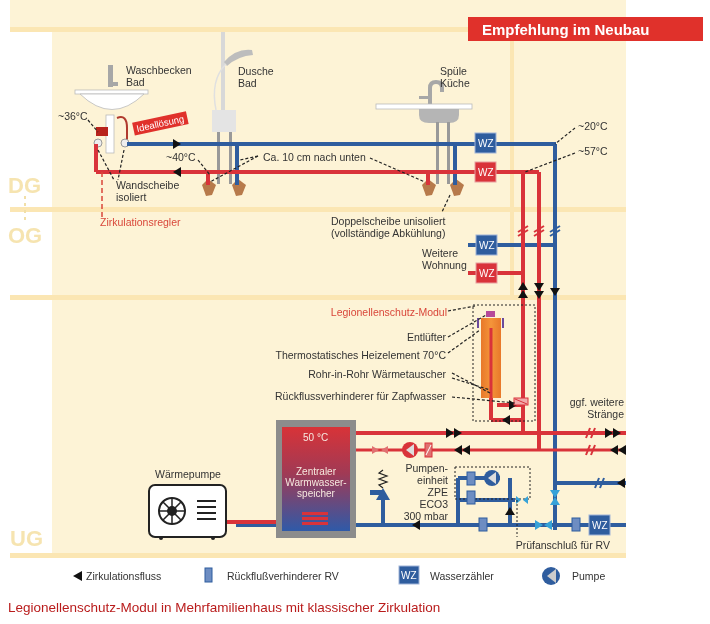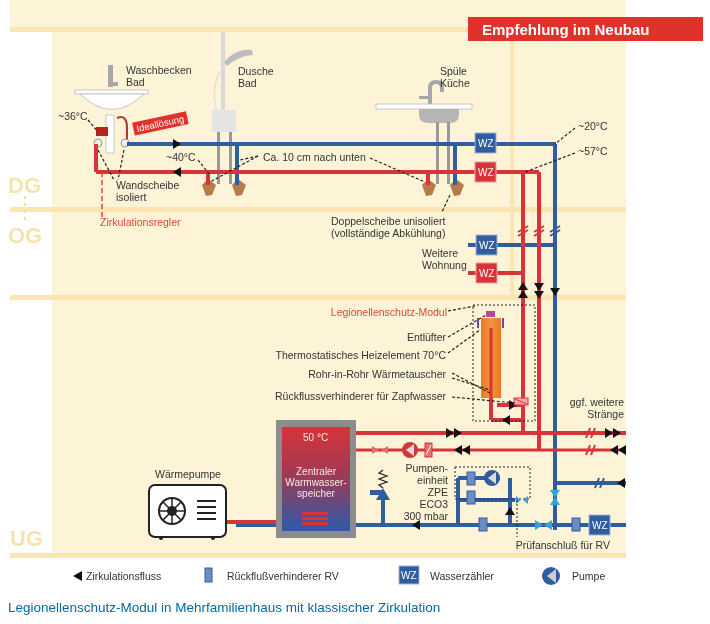--- a/index.html
+++ b/index.html
@@ -5,21 +5,21 @@
   html, body { margin: 0; padding: 0; background: #ffffff; }
   body { width: 710px; height: 624px; position: relative; overflow: hidden; font-family: "Liberation Sans", sans-serif; }
   #diagram { position: absolute; left: 0; top: 0; }
   .lbl { font-family: "Liberation Sans", sans-serif; font-size: 10.5px; fill: #333333; }
   .lbl-red { font-family: "Liberation Sans", sans-serif; font-size: 10.5px; fill: #d9473a; }
   .floor { font-family: "Liberation Sans", sans-serif; font-size: 22px; font-weight: bold; fill: #f6e4b0; }
   .banner-text { font-family: "Liberation Sans", sans-serif; font-size: 15px; font-weight: bold; fill: #ffffff; }
   .wz-text { font-family: "Liberation Sans", sans-serif; font-size: 10px; fill: #ffffff; }
   .tank-text { font-family: "Liberation Sans", sans-serif; font-size: 10px; fill: #f6e9e0; }
   .legend-text { font-family: "Liberation Sans", sans-serif; font-size: 10.5px; fill: #333333; }
-  .caption { position: absolute; left: 8px; top: 600px; font-size: 13.5px; color: #0369a1; font-family: "Liberation Sans", sans-serif; }
+  .caption { position: absolute; left: 8px; top: 600px; font-size: 13.5px; color: #b91c1c; font-family: "Liberation Sans", sans-serif; }
 </style>
 </head>
 <body>
 
 <svg id="diagram" width="710" height="624" viewBox="0 0 710 624" xmlns="http://www.w3.org/2000/svg">
   <defs>
     <marker id="arr" viewBox="0 0 10 10" refX="5" refY="5" markerWidth="6" markerHeight="6" orient="auto">
         <path d="M0,0 L10,5 L0,10 z" fill="#111"></path>
       </marker>
     <linearGradient id="tankGrad" x1="0" y1="0" x2="0" y2="1">

